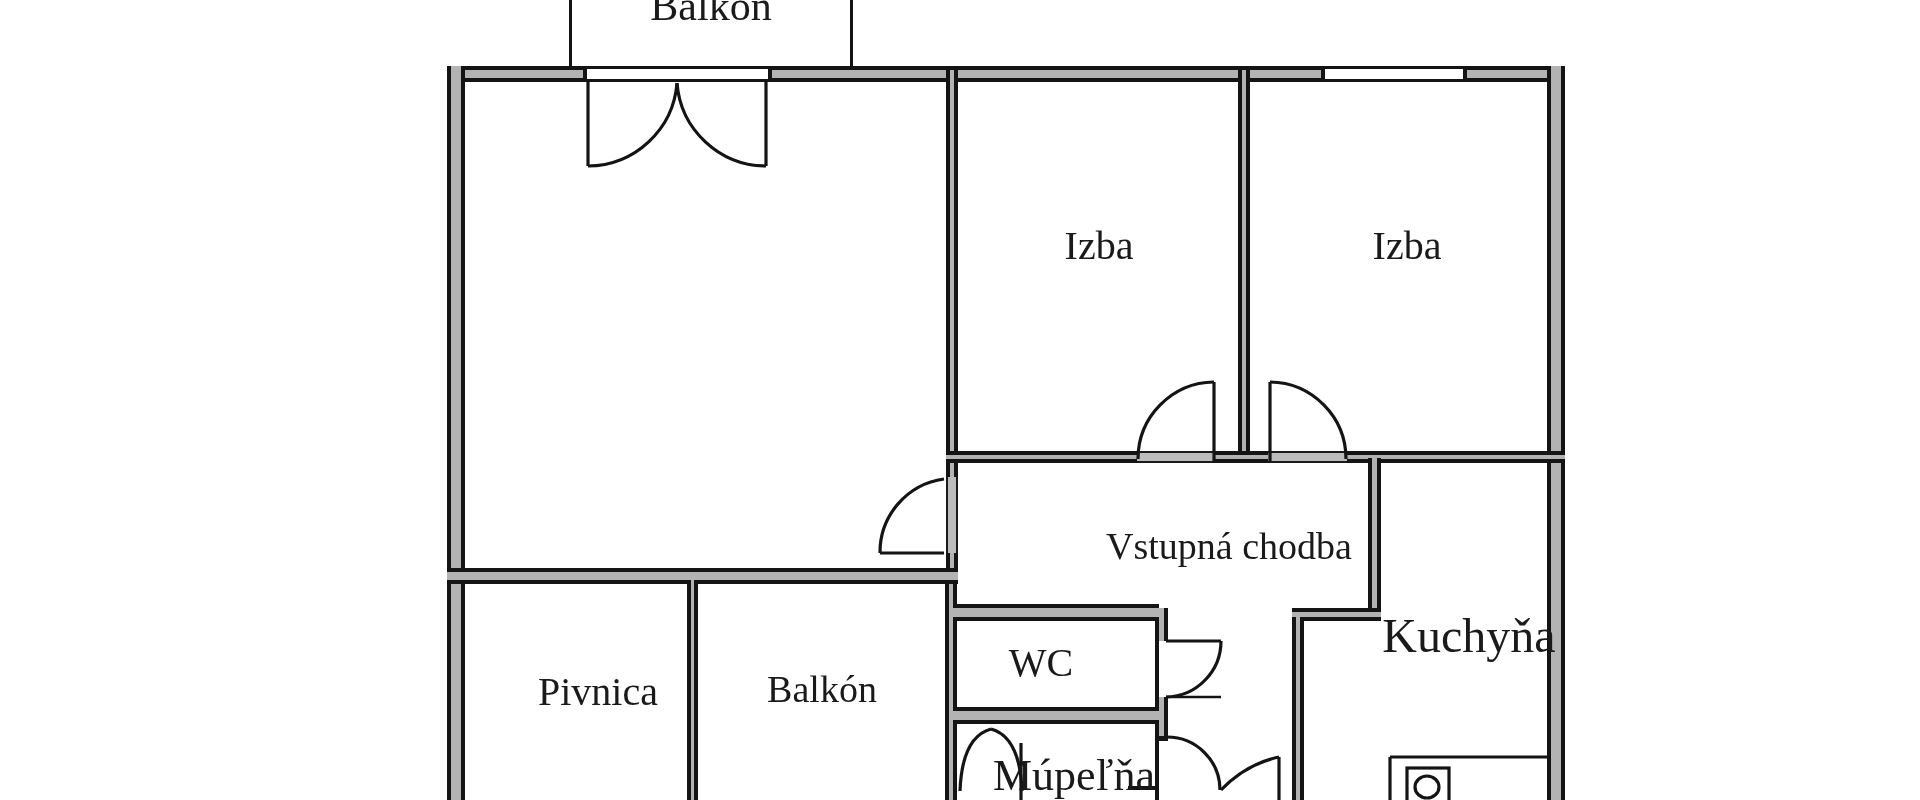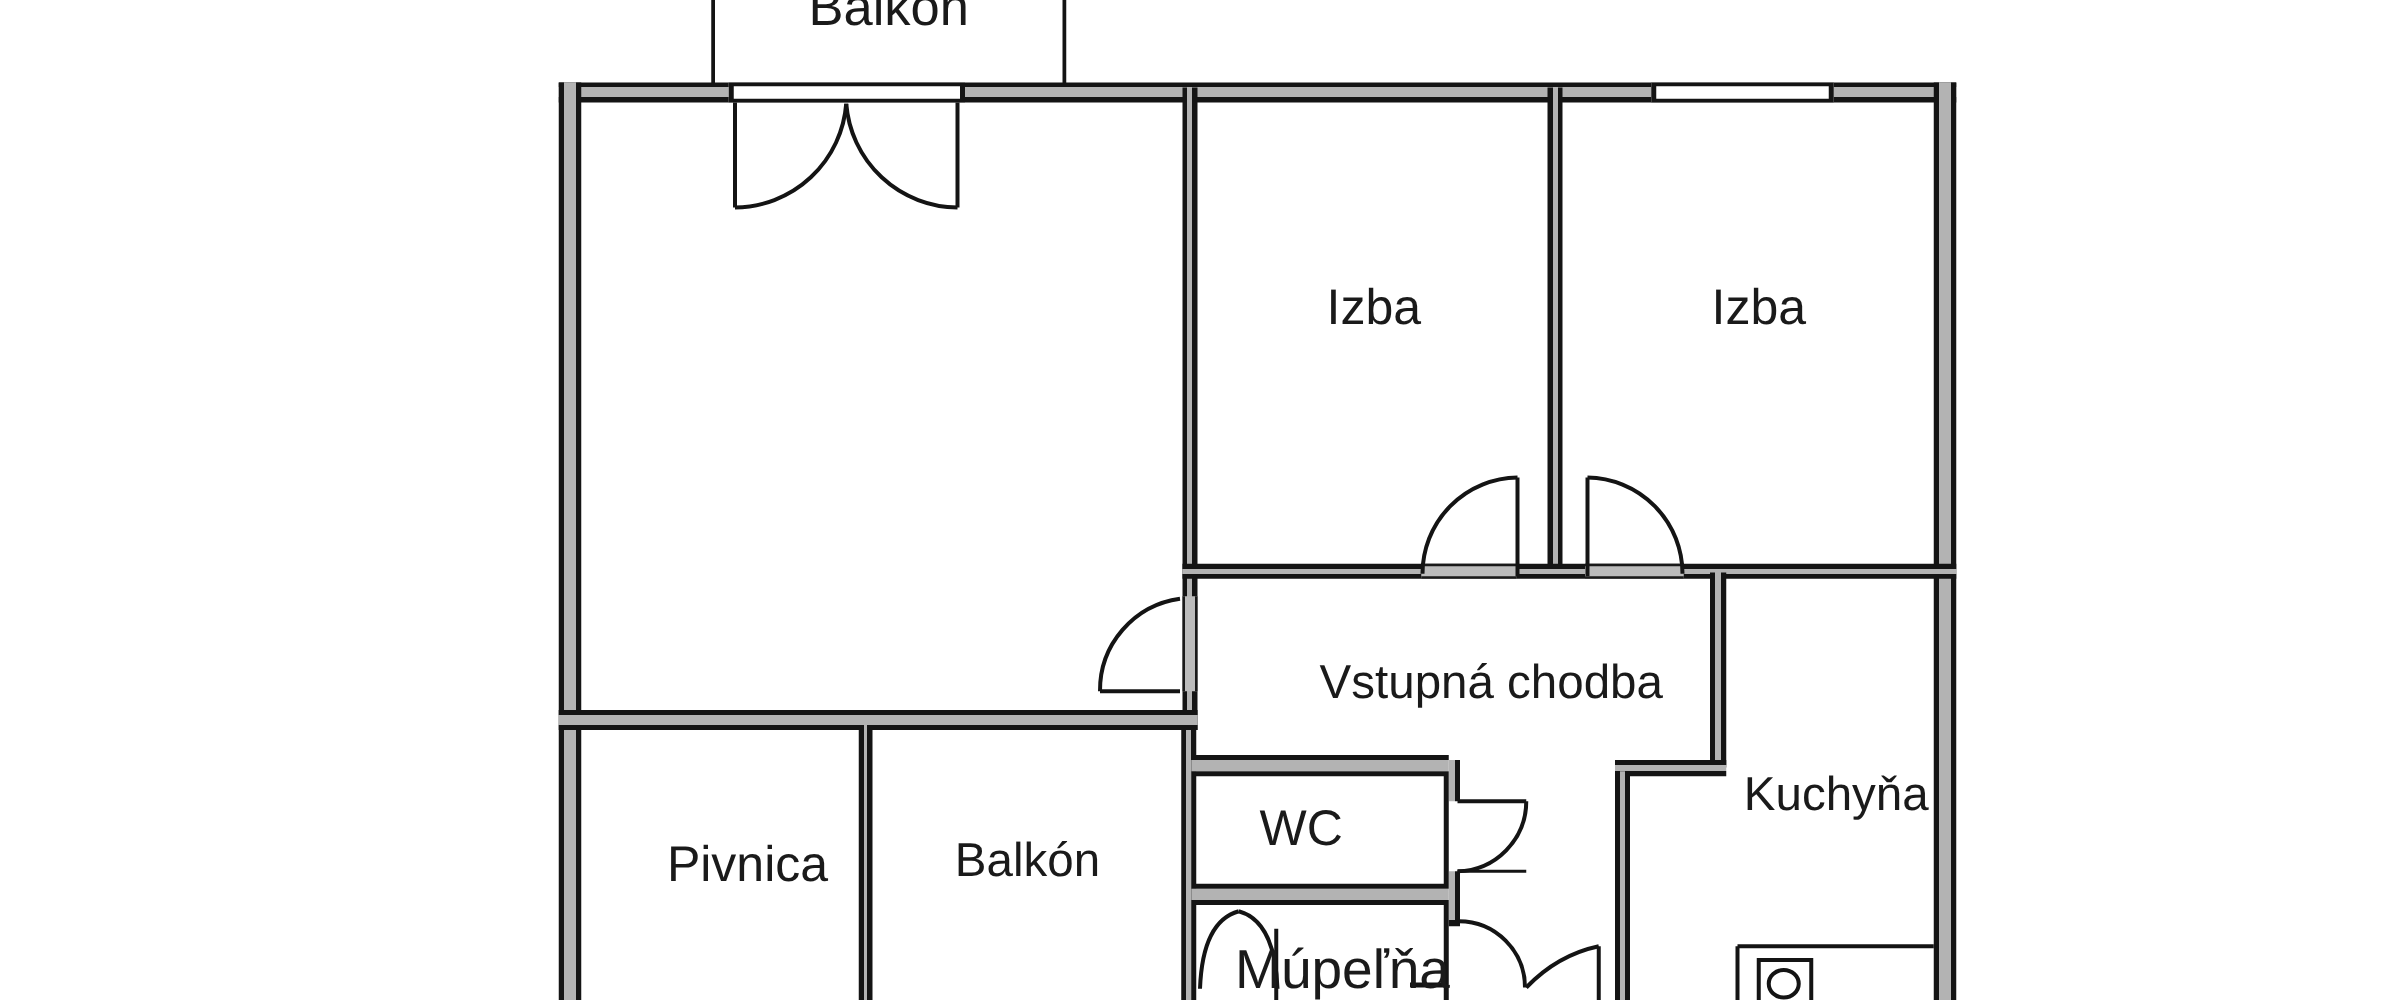--- a/index.html
+++ b/index.html
@@ -1,17 +1,17 @@
 <!DOCTYPE html>
 <html><head>
 <meta charset="utf-8">
 <style>
   html,body{margin:0;padding:0;background:#ffffff;}
   #plan{position:relative;width:1920px;height:800px;background:#ffffff;overflow:hidden;
-        font-family:Liberation Sans, sans-serif;}
+        font-family:Liberation Serif, serif;}
   .abs{position:absolute;box-sizing:border-box;}
   
   .wh{background:linear-gradient(to bottom,#141414 0 4px,#b3b3b3 4px calc(100% - 4px),#141414 calc(100% - 4px) 100%);}
   
   .wv{background:linear-gradient(to right,#141414 0 4px,#b3b3b3 4px calc(100% - 4px),#141414 calc(100% - 4px) 100%);}
   
   .wvr{background:linear-gradient(to right,#b3b3b3 0 5px,#141414 5px 100%);}
   
   .th-h{background:#bcbcbc;border-top:2px solid #1a1a1a;border-bottom:2px solid #1a1a1a;}
   .th-v{background:#bcbcbc;border-left:2px solid #1a1a1a;border-right:2px solid #1a1a1a;}
@@ -124,20 +124,20 @@
       </g>
       <path d="M1128,788 L1158,788" stroke-width="4"></path>
     </g>
   </svg>
 
   <div class="abs z4" style="left:1168px;top:602px;width:124px;height:20px;background:#ffffff;"></div>
 
   <div class="room-label z8" style="left:711px;top:6px;font-size:42px;">Balkón</div>
   <div class="room-label z8" style="left:1099px;top:246px;">Izba</div>
   <div class="room-label z8" style="left:1407px;top:246px;">Izba</div>
-  <div class="room-label z8" style="left:1193px;top:546px;font-size:38px;">Vstupná chodba</div>
+  <div class="room-label z8" style="left:1229px;top:546px;font-size:38px;">Vstupná chodba</div>
   <div class="room-label z8" style="left:1041px;top:663px;">WC</div>
-  <div class="room-label z8" style="left:1469px;top:636px;font-size:38px;">Kuchyňa</div>
+  <div class="room-label z8" style="left:1469px;top:636px;font-size:48px;">Kuchyňa</div>
   <div class="room-label z8" style="left:598px;top:692px;">Pivnica</div>
   <div class="room-label z8" style="left:822px;top:689px;font-size:38px;">Balkón</div>
   <div class="room-label z8" style="left:1074px;top:776px;font-size:44px;">Múpeľňa</div>
 
 </div>
 
 </body></html>

